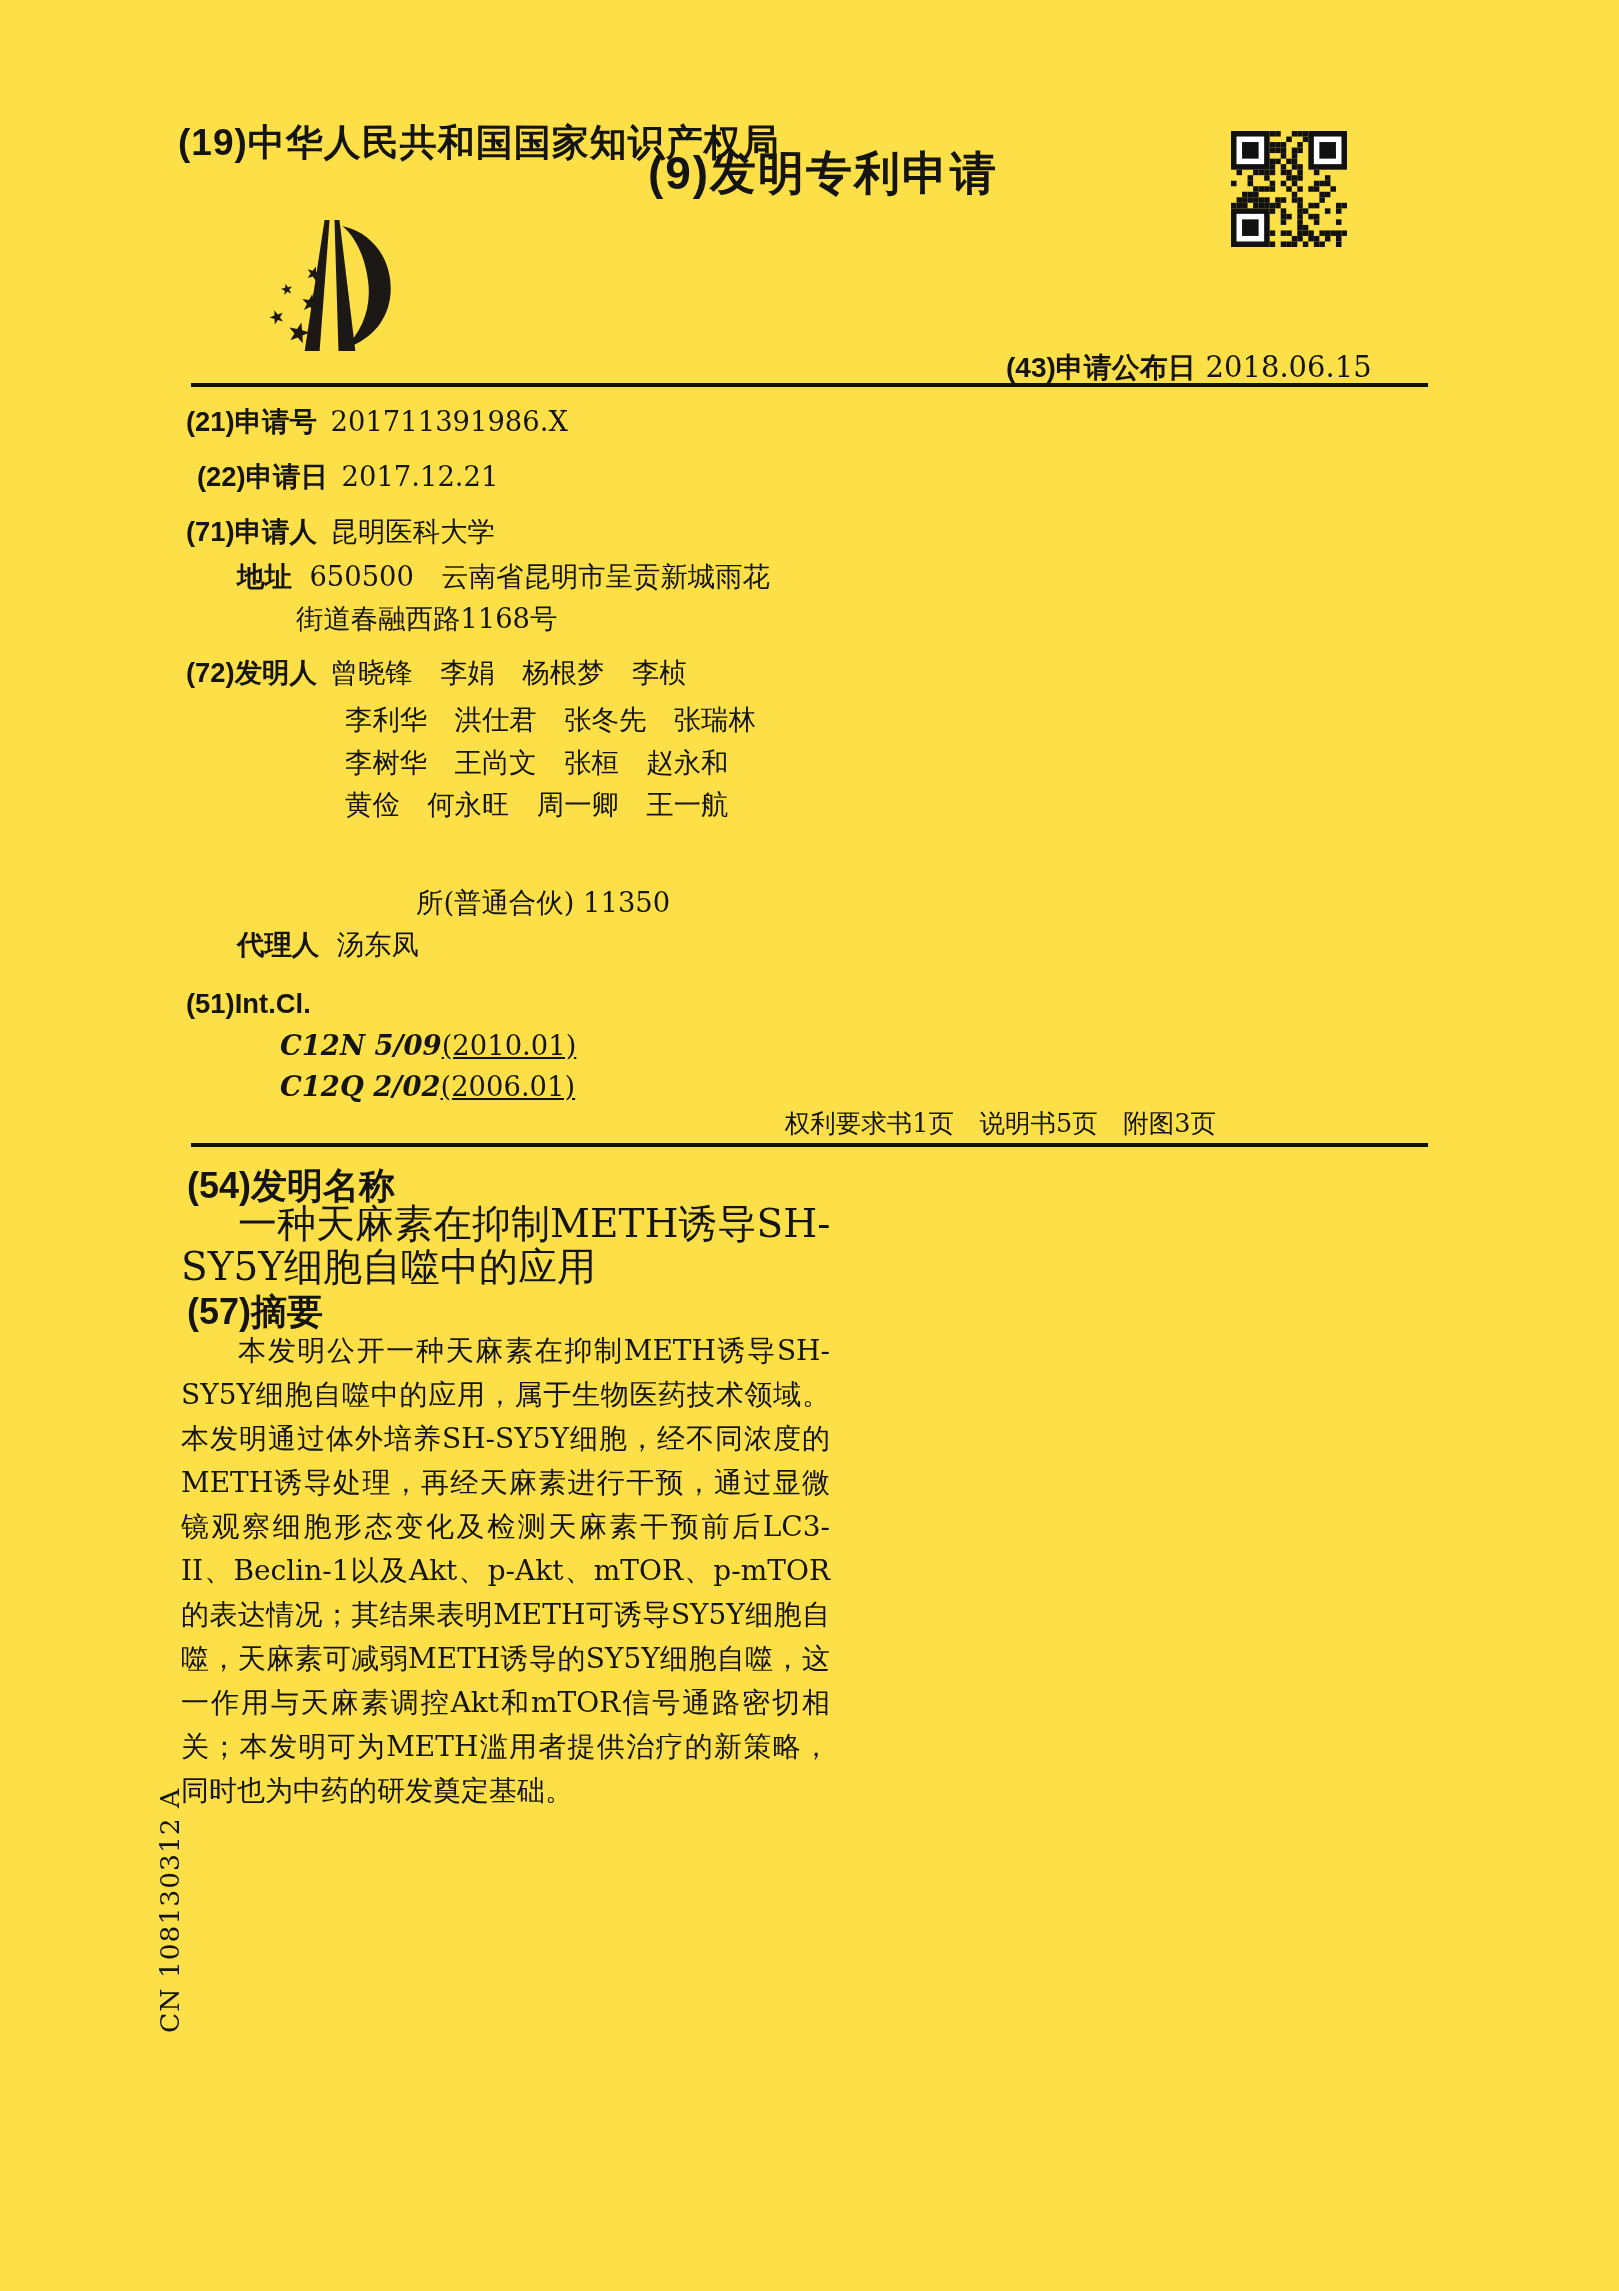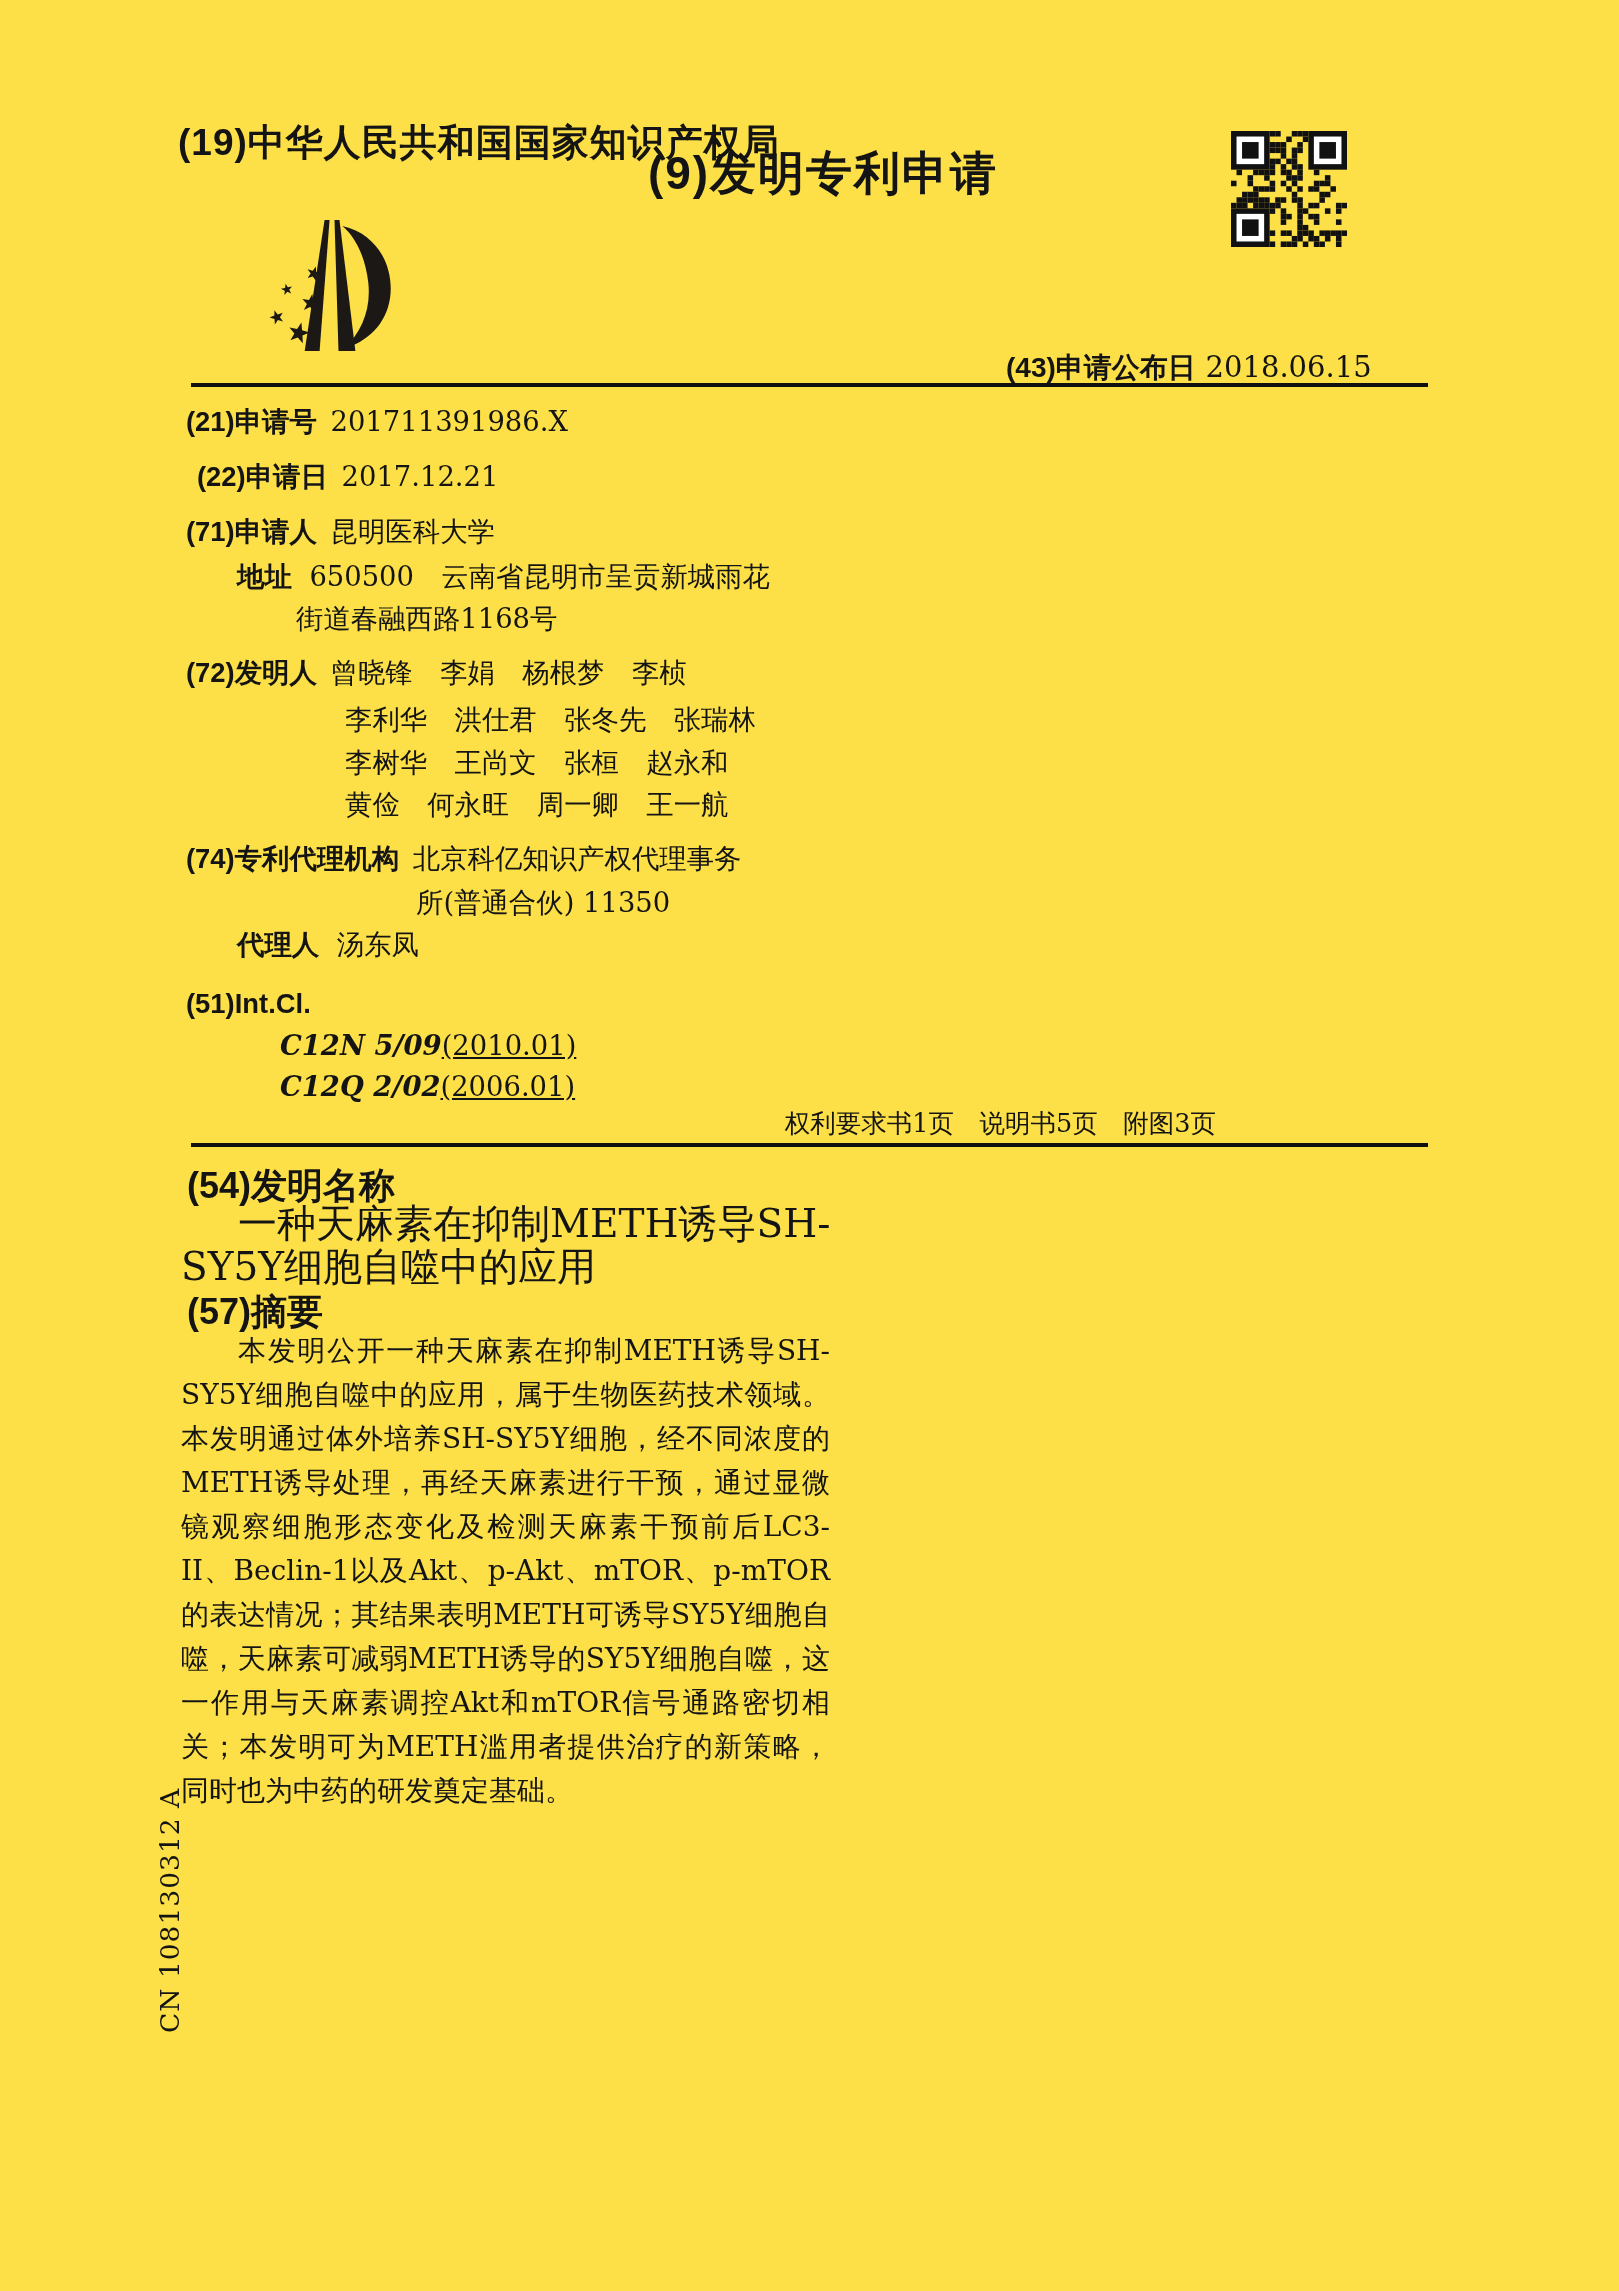--- a/index.html
+++ b/index.html
@@ -248,23 +248,20 @@
   <div class="abs brow baddr1">
     <span class="lbl heiti">地址</span><span class="val">650500　云南省昆明市呈贡新城雨花</span>
   </div>
   <div class="abs brow baddr2">街道春融西路1168号</div>
   <div class="abs brow b72">
     <span class="lbl heiti">(72)发明人</span><span class="val">曾晓锋　李娟　杨根梦　李桢</span>
   </div>
   <div class="abs brow binv binv1">李利华　洪仕君　张冬先　张瑞林</div>
   <div class="abs brow binv binv2">李树华　王尚文　张桓　赵永和</div>
   <div class="abs brow binv binv3">黄俭　何永旺　周一卿　王一航</div>
-  <div class="abs brow b74">
-    <span class="lbl heiti">(74)专利代理机构</span><span class="val">北京科亿知识产权代理事务</span>
-  </div>
   <div class="abs brow bag2">所(普通合伙) 11350</div>
   <div class="abs brow bagent">
     <span class="lbl heiti">代理人</span><span class="val">汤东凤</span>
   </div>
   <div class="abs brow b51">
     <span class="lbl heiti">(51)Int.Cl.</span>
   </div>
   <div class="abs ipc ipc1">
     <span>C12N 5/09</span><span class="paren">(2010.01)</span>
   </div>

